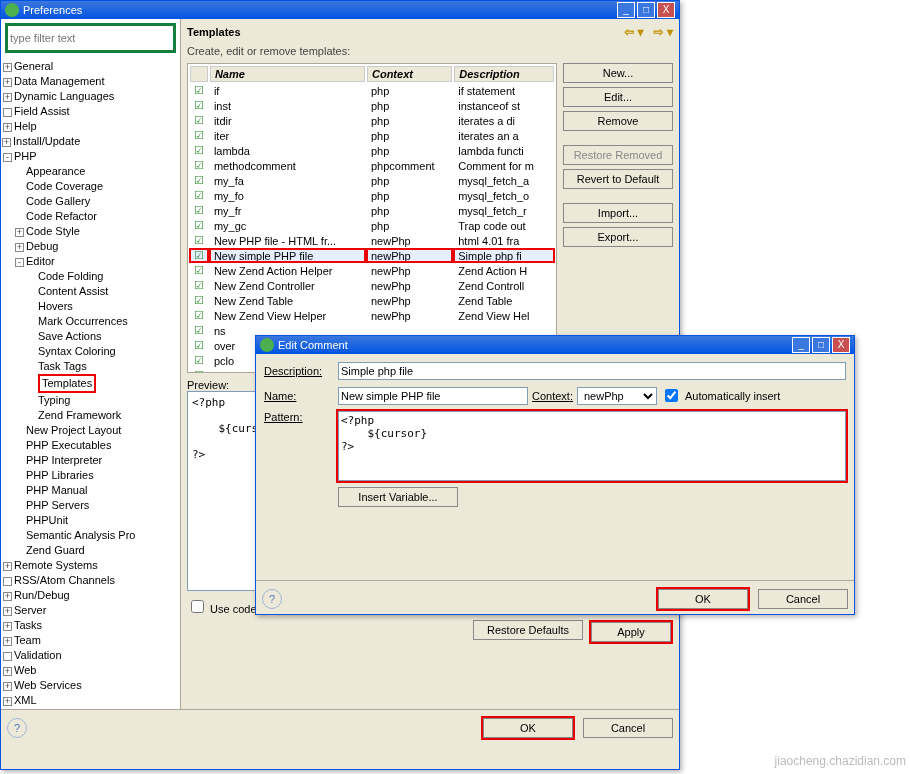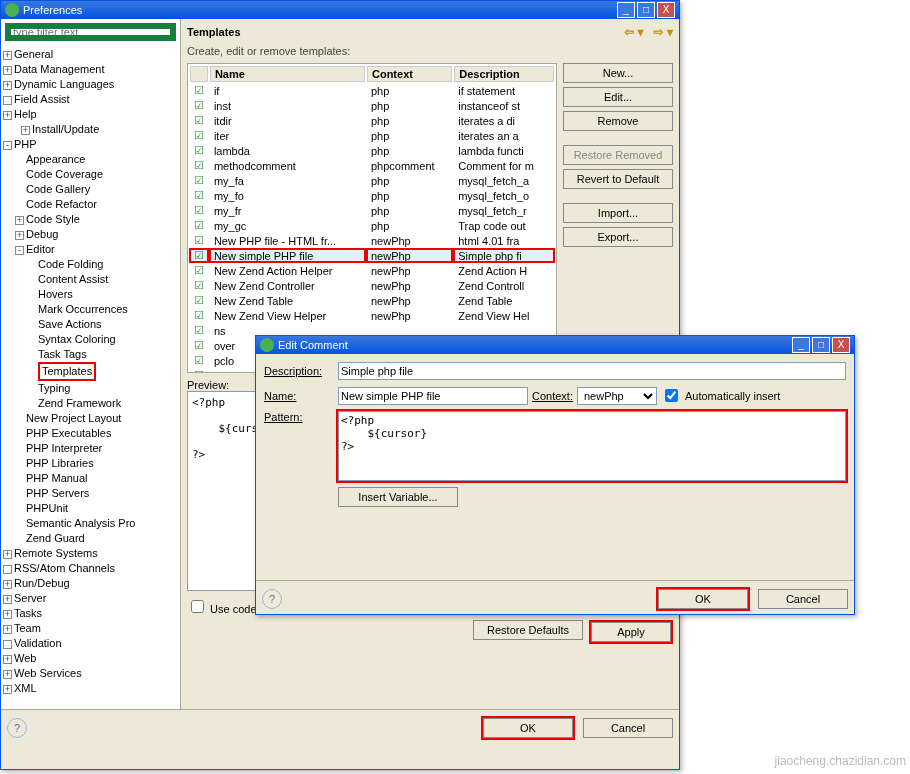--- a/index.html
+++ b/index.html
@@ -6,32 +6,32 @@
 body { margin: 0; background: #fff; width: 910px; height: 774px; position: relative; overflow: hidden; }
 .window { position: absolute; background: #ece9d8; border: 1px solid #0054e3; box-shadow: 2px 2px 5px rgba(0,0,0,0.3); }
 .titlebar { height: 18px; background: linear-gradient(#3b77dd,#0054e3); color: #fff; display: flex; align-items: center; padding: 0 4px; font-size: 12px; }
 .titlebar .spacer { flex: 1; }
 .winbtn { width: 18px; height: 16px; background: #c85050; border: 1px solid #fff; margin-left: 2px; text-align: center; line-height: 14px; font-size: 10px; color: #fff; cursor: pointer; }
 .winbtn.min, .winbtn.max { background: #3a78e0; border: 1px solid #fff; }
 .titleicon { width:14px; height:14px; border-radius:50%; background:#4cb050; margin-right:4px; }
 .pref { top:0; left:0; width:680px; height:770px; }
 .prefbody { display:flex; height:690px; }
 .sidebar { width:180px; background:#fff; border-right:1px solid #aca899; display:flex; flex-direction:column; }
-.filter { margin:4px; border:6px solid #15803d; height:18px; padding:0 2px; color:#aaa; }
+.filter { margin:4px; border:3px solid #15803d; height:18px; padding:12px 2px; color:#aaa; }
 .tree { flex:1; overflow:auto; font-size:11px; padding:2px 0; }
 .tree .node { white-space:nowrap; padding:0 2px; line-height:15px; cursor:pointer; }
 .tree .node span.exp { display:inline-block; width:9px; height:9px; border:1px solid #888; text-align:center; line-height:7px; font-size:9px; margin-right:2px; color:#444; }
 .tree .hlbox { border:2px solid #e00; display:inline-block; padding:0 2px; }
 .rightpane { flex:1; padding:6px 6px 0 6px; display:flex; flex-direction:column; }
 .panetitle { font-size:12px; font-weight:bold; display:flex; align-items:center; }
 .navarrows { margin-left:auto; font-size:12px; color:#c29000; }
 .sub { color:#444; margin:6px 0; }
 .tablewrap { display:flex; gap:6px; }
 .tbl { flex:1; border:1px solid #aca899; background:#fff; height:300px; font-size:11px; }
-.tbl th { text-align:left; background:#ece9d8; border:1px solid #ccc; padding:1px 4px; position:sticky; top:0; }
+.tbl th { text-align:left; background:#ece9d8; border:1px solid #ccc; padding:1px 4px; position:sticky; top:0;font-style:italic; }
 .tbl td { padding:0 4px; border-bottom:0; white-space:nowrap; }
 .tbl tr.rowsel { background:#e5efff; }
 .tbl .chk { color:#2a8a2a; }
 .tbl tr.hlrow td { outline:2px solid #e00; outline-offset:-1px; }
 .btncol { width:110px; display:flex; flex-direction:column; gap:4px; }
 .btn { border:1px solid #888; background:#ece9d8; height:20px; text-align:center; line-height:18px; cursor:pointer; text-decoration:underline dotted transparent; }
 .btn.dis { color:#888; }
 .preview { margin-top:6px; }
 .prevbox { border:1px solid #7f9db9; background:#fff; height:200px; padding:4px; font-family:monospace; white-space:pre; font-size:11px; }
 .chkline { margin-top:6px; }
@@ -61,21 +61,21 @@
  </div>
  <div class="prefbody">
   <div class="sidebar">
    <input class="filter" placeholder="type filter text" style="">
    <div class="tree" id="tree">
           <div class="node" style="padding-left:2px"><span class="exp">+</span>General</div>
           <div class="node" style="padding-left:2px"><span class="exp">+</span>Data Management</div>
           <div class="node" style="padding-left:2px"><span class="exp">+</span>Dynamic Languages</div>
           <div class="node" style="padding-left:2px"><span class="exp">&nbsp;</span>Field Assist</div>
           <div class="node" style="padding-left:2px"><span class="exp">+</span>Help</div>
-          <div class="node" style="padding-left:20px"><span class="exp">+</span>Install/Update</div>
+          <div class="node" style="padding-left:1px"><span class="exp">+</span>Install/Update</div>
           <div class="node" style="padding-left:2px"><span class="exp">-</span>PHP</div>
           <div class="node" style="padding-left:14px"><span style="display:inline-block;width:11px"></span>Appearance</div>
           <div class="node" style="padding-left:14px"><span style="display:inline-block;width:11px"></span>Code Coverage</div>
           <div class="node" style="padding-left:14px"><span style="display:inline-block;width:11px"></span>Code Gallery</div>
           <div class="node" style="padding-left:14px"><span style="display:inline-block;width:11px"></span>Code Refactor</div>
           <div class="node" style="padding-left:14px"><span class="exp">+</span>Code Style</div>
           <div class="node" style="padding-left:14px"><span class="exp">+</span>Debug</div>
           <div class="node" style="padding-left:14px"><span class="exp">-</span>Editor</div>
           <div class="node" style="padding-left:26px"><span style="display:inline-block;width:11px"></span>Code Folding</div>
           <div class="node" style="padding-left:26px"><span style="display:inline-block;width:11px"></span>Content Assist</div>

